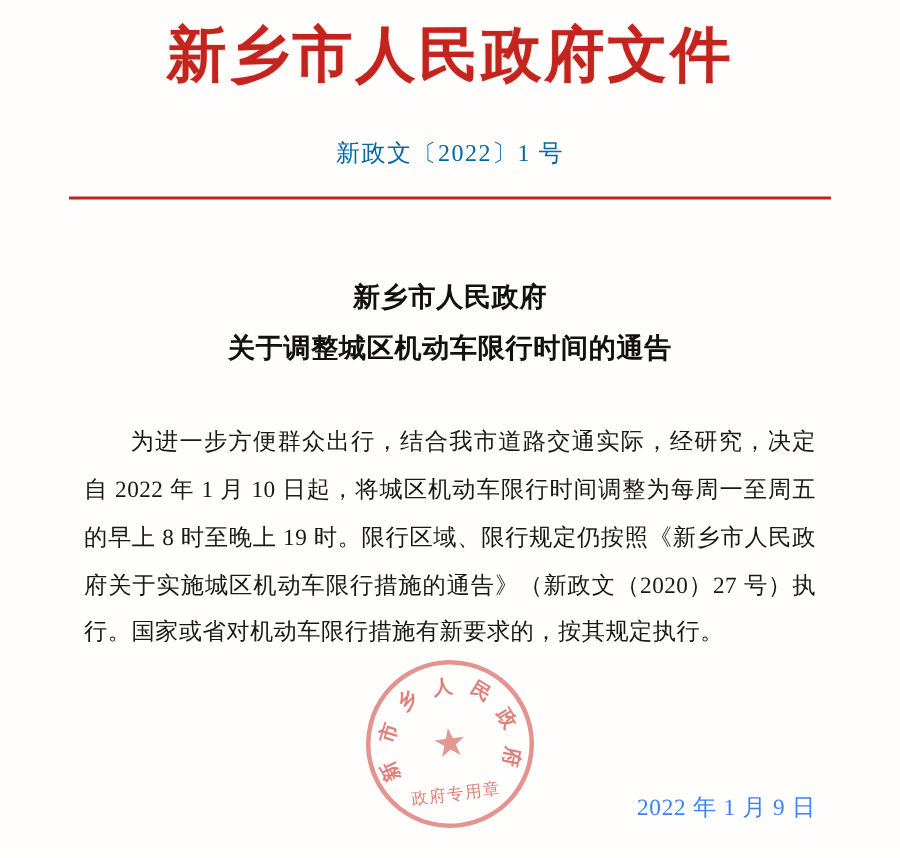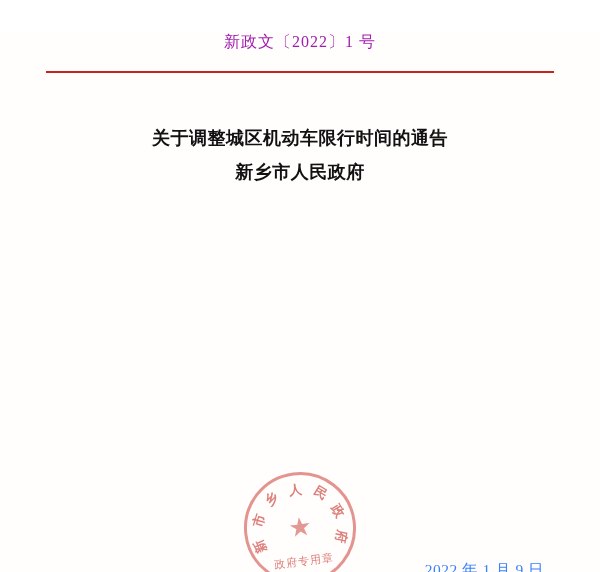--- a/index.html
+++ b/index.html
@@ -34,21 +34,21 @@
     font-size: 40px;
     letter-spacing: 2px;
     line-height: 1.15;
     text-shadow: 0 0 1px rgba(195,36,29,0.5);
     white-space: nowrap;
   }
   .doc-number {
     text-align: center;
     margin-top: 32px;
     font-size: 16px;
-    color: #a21caf;
+    color: #0369a1;
     letter-spacing: 1px;
   }
   .red-rule {
     margin: 18px 46px 0 46px;
     height: 2px;
     background: #c3241d;
   }
   .doc-title {
     text-align: center;
     margin-top: 48px;
@@ -141,30 +141,36 @@
     width: 100%;
     height: 14px;
     background: linear-gradient(to bottom, rgba(255,255,255,0), #ffffff);
   }
 </style>
 </head>
 <body>
 
 <div class="page">
 
+  <div class="masthead">
+    <div class="masthead-title">新乡市人民政府文件</div>
+  </div>
 
   <div class="doc-number">新政文〔2022〕1 号</div>
 
   <div class="red-rule"></div>
 
   <div class="doc-title">
+    <div>新乡市人民政府</div>
     <div>关于调整城区机动车限行时间的通告</div>
-    <div>新乡市人民政府</div>
   </div>
 
+  <div class="body-text">
+    <p>为进一步方便群众出行，结合我市道路交通实际，经研究，决定自 2022 年 1 月 10 日起，将城区机动车限行时间调整为每周一至周五的早上 8 时至晚上 19 时。限行区域、限行规定仍按照《新乡市人民政府关于实施城区机动车限行措施的通告》（新政文（2020）27 号）执行。国家或省对机动车限行措施有新要求的，按其规定执行。</p>
+  </div>
 
 
   <div class="seal">
     <div class="seal-text">
       <span class="seal-ch" style="left:50%; top:8px;  transform:translateX(-50%) rotate(0deg);">人</span>
       <span class="seal-ch" style="left:74%; top:14px; transform:translateX(-50%) rotate(38deg);">民</span>
       <span class="seal-ch" style="left:88%; top:34px; transform:translateX(-50%) rotate(66deg);">政</span>
       <span class="seal-ch" style="left:88%; top:60px; transform:translateX(-50%) rotate(108deg);">府</span>
       <span class="seal-ch" style="left:12%; top:34px; transform:translateX(-50%) rotate(-66deg);">市</span>
       <span class="seal-ch" style="left:26%; top:14px; transform:translateX(-50%) rotate(-38deg);">乡</span>

